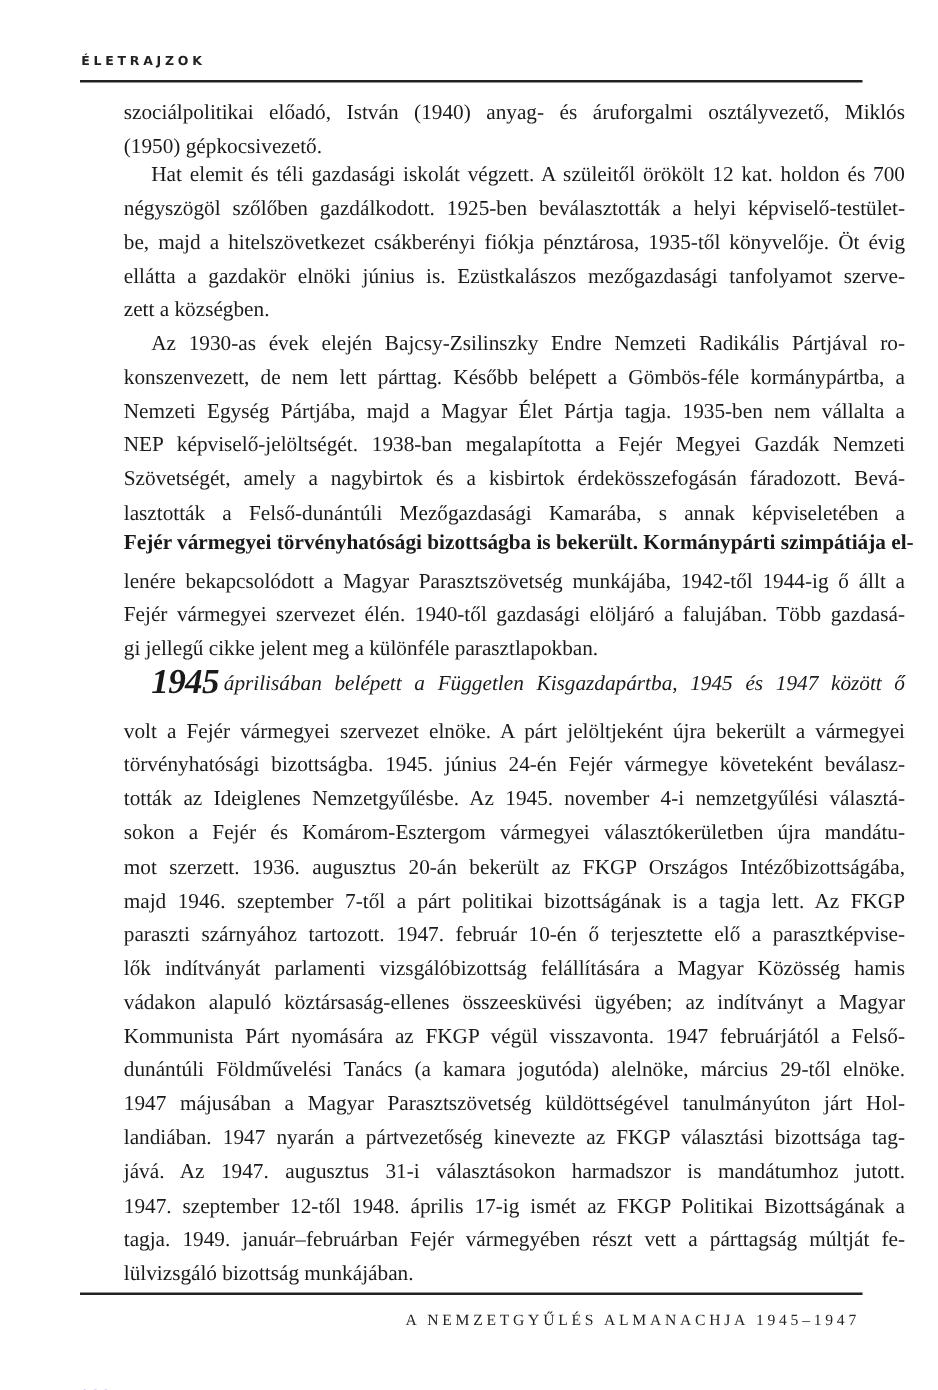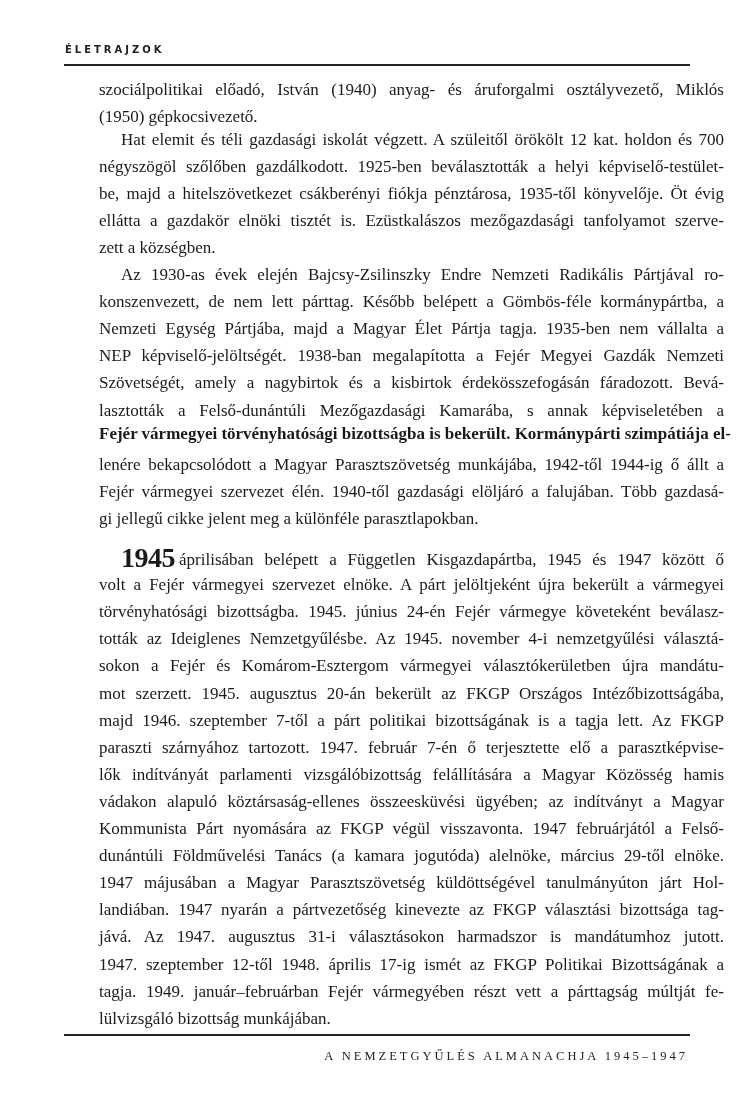--- a/index.html
+++ b/index.html
@@ -24,44 +24,44 @@
 
   <div id="body">
       <div>
         <div class="line" style="top: 80px;"><span>szociálpolitikai előadó, István (1940) anyag- és áruforgalmi osztályvezető, Miklós</span></div>
         <div class="line last" style="top: 107.1px;"><span>(1950) gépkocsivezető.</span></div>
       </div>
       <div>
         <div class="line indent" style="top: 130px;"><span>Hat elemit és téli gazdasági iskolát végzett. A szüleitől örökölt 12 kat. holdon és 700</span></div>
         <div class="line" style="top: 157.1px;"><span>négyszögöl szőlőben gazdálkodott. 1925-ben beválasztották a helyi képviselő-testület-</span></div>
         <div class="line" style="top: 184.2px;"><span>be, majd a hitelszövetkezet csákberényi fiókja pénztárosa, 1935-től könyvelője. Öt évig</span></div>
-        <div class="line" style="top: 211.3px;"><span>ellátta a gazdakör elnöki tisztét is. Ezüstkalászos mezőgazdasági tanfolyamot szerve-</span></div>
+        <div class="line" style="top: 211.3px;"><span>ellátta a gazdakör elnöki június is. Ezüstkalászos mezőgazdasági tanfolyamot szerve-</span></div>
         <div class="line last" style="top: 238.4px;"><span>zett a községben.</span></div>
       </div>
       <div>
         <div class="line indent" style="top: 265px;"><span>Az 1930-as évek elején Bajcsy-Zsilinszky Endre Nemzeti Radikális Pártjával ro-</span></div>
         <div class="line" style="top: 292.1px;"><span>konszenvezett, de nem lett párttag. Később belépett a Gömbös-féle kormánypártba, a</span></div>
         <div class="line" style="top: 319.2px;"><span>Nemzeti Egység Pártjába, majd a Magyar Élet Pártja tagja. 1935-ben nem vállalta a</span></div>
         <div class="line" style="top: 346.3px;"><span>NEP képviselő-jelöltségét. 1938-ban megalapította a Fejér Megyei Gazdák Nemzeti</span></div>
         <div class="line" style="top: 373.4px;"><span>Szövetségét, amely a nagybirtok és a kisbirtok érdekösszefogásán fáradozott. Bevá-</span></div>
         <div class="line" style="top: 400.5px;"><span>lasztották a Felső-dunántúli Mezőgazdasági Kamarába, s annak képviseletében a</span></div>
         <div class="line" style="top: 424px; font-weight: bold;"><span>Fejér vármegyei törvényhatósági bizottságba is bekerült. Kormánypárti szimpátiája el-</span></div>
         <div class="line" style="top: 454.7px;"><span>lenére bekapcsolódott a Magyar Parasztszövetség munkájába, 1942-től 1944-ig ő állt a</span></div>
         <div class="line" style="top: 481.8px;"><span>Fejér vármegyei szervezet élén. 1940-től gazdasági elöljáró a falujában. Több gazdasá-</span></div>
         <div class="line last" style="top: 508.9px;"><span>gi jellegű cikke jelent meg a különféle parasztlapokban.</span></div>
       </div>
       <div>
-        <div class="line indent" style="top: 548px;"><span class="drop-year">1945</span><span>áprilisában belépett a Független Kisgazdapártba, 1945 és 1947 között ő</span></div>
+        <div class="line indent" style="top: 536px; font-style: italic;"><span class="drop-year">1945</span><span>áprilisában belépett a Független Kisgazdapártba, 1945 és 1947 között ő</span></div>
         <div class="line" style="top: 575.1px;"><span>volt a Fejér vármegyei szervezet elnöke. A párt jelöltjeként újra bekerült a vármegyei</span></div>
         <div class="line" style="top: 602.2px;"><span>törvényhatósági bizottságba. 1945. június 24-én Fejér vármegye követeként beválasz-</span></div>
         <div class="line" style="top: 629.3px;"><span>tották az Ideiglenes Nemzetgyűlésbe. Az 1945. november 4-i nemzetgyűlési választá-</span></div>
         <div class="line" style="top: 656.4px;"><span>sokon a Fejér és Komárom-Esztergom vármegyei választókerületben újra mandátu-</span></div>
-        <div class="line" style="top: 683.5px;"><span>mot szerzett. 1945. augusztus 20-án bekerült az FKGP Országos Intézőbizottságába,</span></div>
+        <div class="line" style="top: 683.5px;"><span>mot szerzett. 1936. augusztus 20-án bekerült az FKGP Országos Intézőbizottságába,</span></div>
         <div class="line" style="top: 710.6px;"><span>majd 1946. szeptember 7-től a párt politikai bizottságának is a tagja lett. Az FKGP</span></div>
-        <div class="line" style="top: 737.7px;"><span>paraszti szárnyához tartozott. 1947. február 7-én ő terjesztette elő a parasztképvise-</span></div>
+        <div class="line" style="top: 737.7px;"><span>paraszti szárnyához tartozott. 1947. február 10-én ő terjesztette elő a parasztképvise-</span></div>
         <div class="line" style="top: 764.8px;"><span>lők indítványát parlamenti vizsgálóbizottság felállítására a Magyar Közösség hamis</span></div>
         <div class="line" style="top: 791.9px;"><span>vádakon alapuló köztársaság-ellenes összeesküvési ügyében; az indítványt a Magyar</span></div>
         <div class="line" style="top: 819px;"><span>Kommunista Párt nyomására az FKGP végül visszavonta. 1947 februárjától a Felső-</span></div>
         <div class="line" style="top: 846.1px;"><span>dunántúli Földművelési Tanács (a kamara jogutóda) alelnöke, március 29-től elnöke.</span></div>
         <div class="line" style="top: 873.2px;"><span>1947 májusában a Magyar Parasztszövetség küldöttségével tanulmányúton járt Hol-</span></div>
         <div class="line" style="top: 900.3px;"><span>landiában. 1947 nyarán a pártvezetőség kinevezte az FKGP választási bizottsága tag-</span></div>
         <div class="line" style="top: 927.4px;"><span>jává. Az 1947. augusztus 31-i választásokon harmadszor is mandátumhoz jutott.</span></div>
         <div class="line" style="top: 954.5px;"><span>1947. szeptember 12-től 1948. április 17-ig ismét az FKGP Politikai Bizottságának a</span></div>
         <div class="line" style="top: 981.6px;"><span>tagja. 1949. január–februárban Fejér vármegyében részt vett a párttagság múltját fe-</span></div>
         <div class="line last" style="top: 1008.7px;"><span>lülvizsgáló bizottság munkájában.</span></div>

